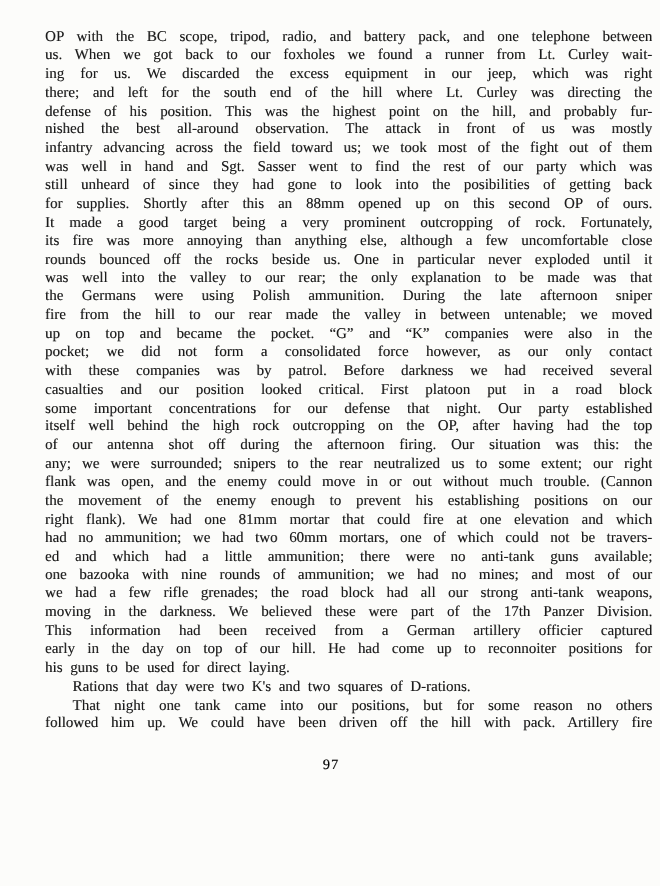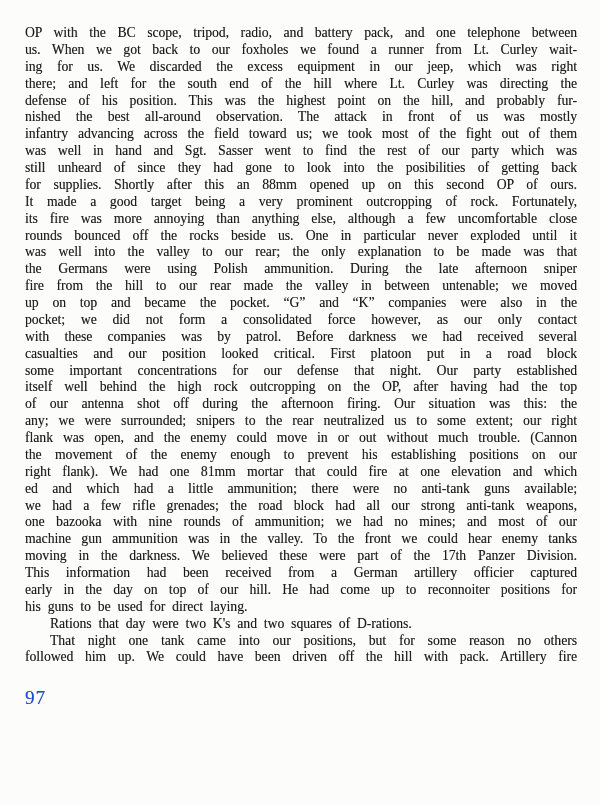--- a/index.html
+++ b/index.html
@@ -13,20 +13,21 @@
     overflow: hidden;
   }
   .page {
     box-sizing: border-box;
     width: 600px;
     height: 805px;
     padding: 25px 23px 0 25px;
   }
   .text-block {
     width: 552px;
+    margin-left: 16px;
   }
   .line {
     font-family: "Liberation Serif", "DejaVu Serif", serif;
     font-size: 13.6px;
     line-height: 16.88px;
     height: 16.88px;
     color: #1b1b1b;
     text-shadow: 0.3px 0 0 rgba(25,25,25,0.45);
     overflow: hidden;
     white-space: normal;
@@ -37,23 +38,24 @@
   }
   .left {
     text-align: left;
     word-spacing: 3.5px;
   }
   .ind {
     text-indent: 25px;
   }
   .page-number {
     font-family: "Liberation Serif", "DejaVu Serif", serif;
-    font-size: 19px;
-    color: #1d4ed8;
+    font-size: 13px;
+    color: #000000;
     text-shadow: 0.3px 0 0 rgba(25,25,25,0.45);
+    text-align: center;
     margin-top: 21px;
     letter-spacing: 1px;
   }
 </style>
 </head>
 <body>
 
 <div class="page">
   <div class="text-block">
       <div class="line just">OP with the BC scope, tripod, radio, and battery pack, and one telephone between</div>
@@ -76,24 +78,24 @@
       <div class="line just">pocket; we did not form a consolidated force however, as our only contact</div>
       <div class="line just">with these companies was by patrol. Before darkness we had received several</div>
       <div class="line just">casualties and our position looked critical. First platoon put in a road block</div>
       <div class="line just">some important concentrations for our defense that night. Our party established</div>
       <div class="line just">itself well behind the high rock outcropping on the OP, after having had the top</div>
       <div class="line just">of our antenna shot off during the afternoon firing. Our situation was this: the</div>
       <div class="line just">any; we were surrounded; snipers to the rear neutralized us to some extent; our right</div>
       <div class="line just">flank was open, and the enemy could move in or out without much trouble. (Cannon</div>
       <div class="line just">the movement of the enemy enough to prevent his establishing positions on our</div>
       <div class="line just">right flank). We had one 81mm mortar that could fire at one elevation and which</div>
+      <div class="line just">had no ammunition; we had two 60mm mortars, one of which could not be travers-</div>
       <div class="line just">ed and which had a little ammunition; there were no anti-tank guns available;</div>
+      <div class="line just">one bazooka with nine rounds of ammunition; we had no mines; and most of our</div>
       <div class="line just">we had a few rifle grenades; the road block had all our strong anti-tank weapons,</div>
-      <div class="line just">one bazooka with nine rounds of ammunition; we had no mines; and most of our</div>
-      <div class="line just">machine gun ammunition was in the valley. To the front we could hear enemy tanks</div>
       <div class="line just">moving in the darkness. We believed these were part of the 17th Panzer Division.</div>
       <div class="line just">This information had been received from a German artillery officier captured</div>
       <div class="line just">early in the day on top of our hill. He had come up to reconnoiter positions for</div>
       <div class="line left">his guns to be used for direct laying.</div>
       <div class="line left ind">Rations that day were two K's and two squares of D-rations.</div>
       <div class="line just ind">That night one tank came into our positions, but for some reason no others</div>
       <div class="line just">followed him up. We could have been driven off the hill with pack. Artillery fire</div>
     </div>
   <div class="page-number">97</div>
 </div>

